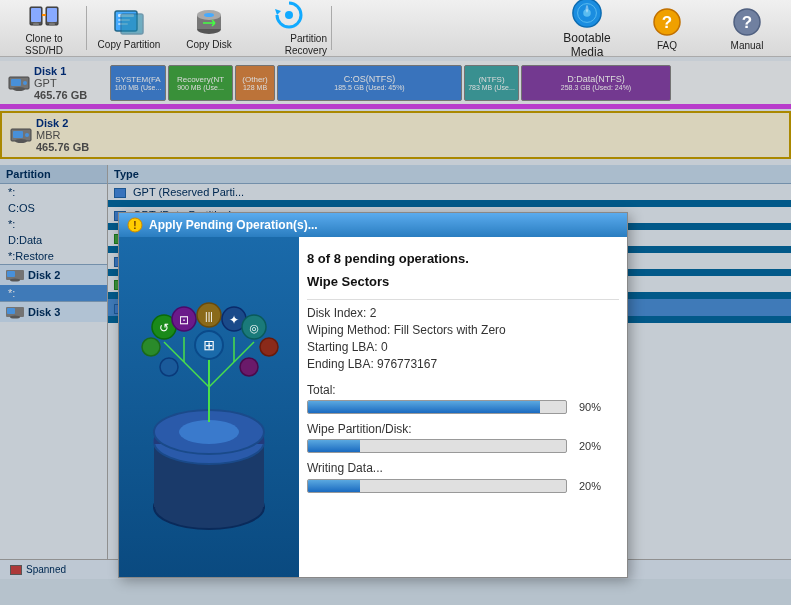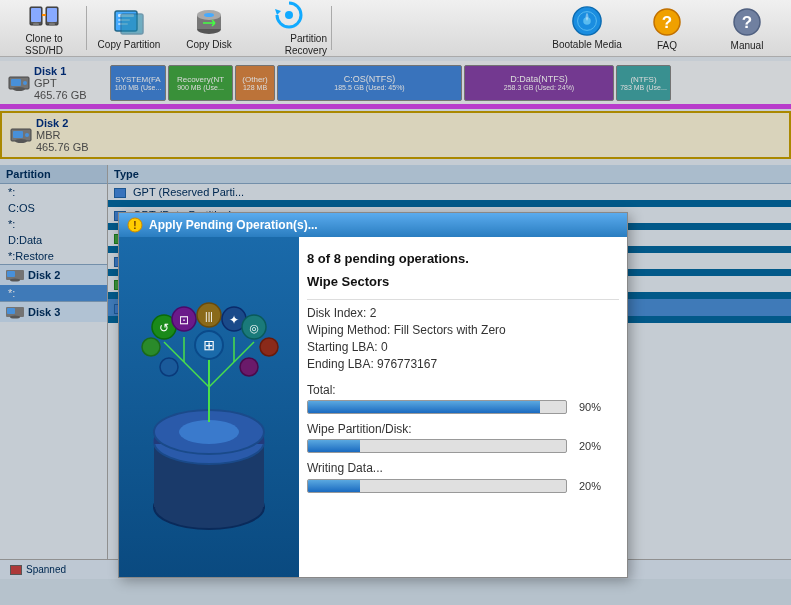--- a/index.html
+++ b/index.html
@@ -62,21 +62,21 @@
       margin-bottom: 2px;
     }
     .disk-label {
       width: 110px;
       padding: 2px 8px;
       font-size: 11px;
       flex-shrink: 0;
     }
     .disk-label .disk-name { font-weight: bold; color: #003080; }
     .disk-label .disk-type { color: #555; }
-    .disk-label .disk-size { color: #555; }
+    .disk-label .disk-size { color: #555; font-weight: bold; }
 
     .disk-partitions {
       display: flex;
       flex: 1;
       height: 38px;
       gap: 2px;
       overflow: hidden;
       align-items: center;
     }
 
@@ -361,21 +361,21 @@
   <div class="toolbar-right">
     <div class="toolbar-item">
       <div class="toolbar-icon">
         <svg width="34" height="34" viewBox="0 0 34 34">
           <circle cx="17" cy="17" r="15" fill="#1a8de0" stroke="#0a6ab0" stroke-width="1.5"></circle>
           <circle cx="17" cy="17" r="10" fill="none" stroke="#5abcf0" stroke-width="1"></circle>
           <circle cx="17" cy="17" r="4" fill="#5abcf0"></circle>
           <path d="M17 8 Q20 12 17 17 Q14 12 17 8Z" fill="white" opacity="0.4"></path>
         </svg>
       </div>
-      <span style="font-size:10px;text-align:right;line-height:1.2;">Bootable Media</span>
+      <span style="font-size:12px;text-align:center;line-height:1.2;">Bootable Media</span>
     </div>
     <div class="toolbar-item">
       <div class="toolbar-icon">
         <svg width="32" height="32" viewBox="0 0 32 32">
           <circle cx="16" cy="16" r="13" fill="#f0a000" stroke="#c07000" stroke-width="1.5"></circle>
           <text x="16" y="22" text-anchor="middle" font-size="17" font-weight="bold" fill="white">?</text>
         </svg>
       </div>
       <span style="font-size:10px;">FAQ</span>
     </div>
@@ -419,27 +419,27 @@
         <span style="font-size:7px;">900 MB (Use...</span>
       </div>
       <div class="partition-block part-orange" style="width:40px;font-size:8px;">
         <span>(Other)</span>
         <span style="font-size:7px;">128 MB</span>
       </div>
       <div class="partition-block part-blue" style="width:185px;font-size:9px;">
         <span>C:OS(NTFS)</span>
         <span style="font-size:7px;">185.5 GB (Used: 45%)</span>
       </div>
+      <div class="partition-block part-teal" style="width:55px;font-size:8px;">
+        <span>(NTFS)</span>
+        <span style="font-size:7px;">783 MB (Use...</span>
+      </div>
       <div class="partition-block part-purple" style="width:150px;font-size:9px;">
         <span>D:Data(NTFS)</span>
         <span style="font-size:7px;">258.3 GB (Used: 24%)</span>
-      </div>
-      <div class="partition-block part-teal" style="width:55px;font-size:8px;">
-        <span>(NTFS)</span>
-        <span style="font-size:7px;">783 MB (Use...</span>
       </div>
     </div>
   </div>
 
   <div class="disk-row disk2-row" style="background:#fff8dc; border:2px solid #c8a000;">
     <div class="disk-label">
       <div style="display:flex;align-items:center;gap:4px;">
         <svg width="22" height="18" viewBox="0 0 22 18">
           <rect x="1" y="3" width="20" height="12" rx="1" fill="#888" stroke="#555" stroke-width="1"></rect>
           <ellipse cx="11" cy="15" rx="6" ry="2" fill="#666"></ellipse>

